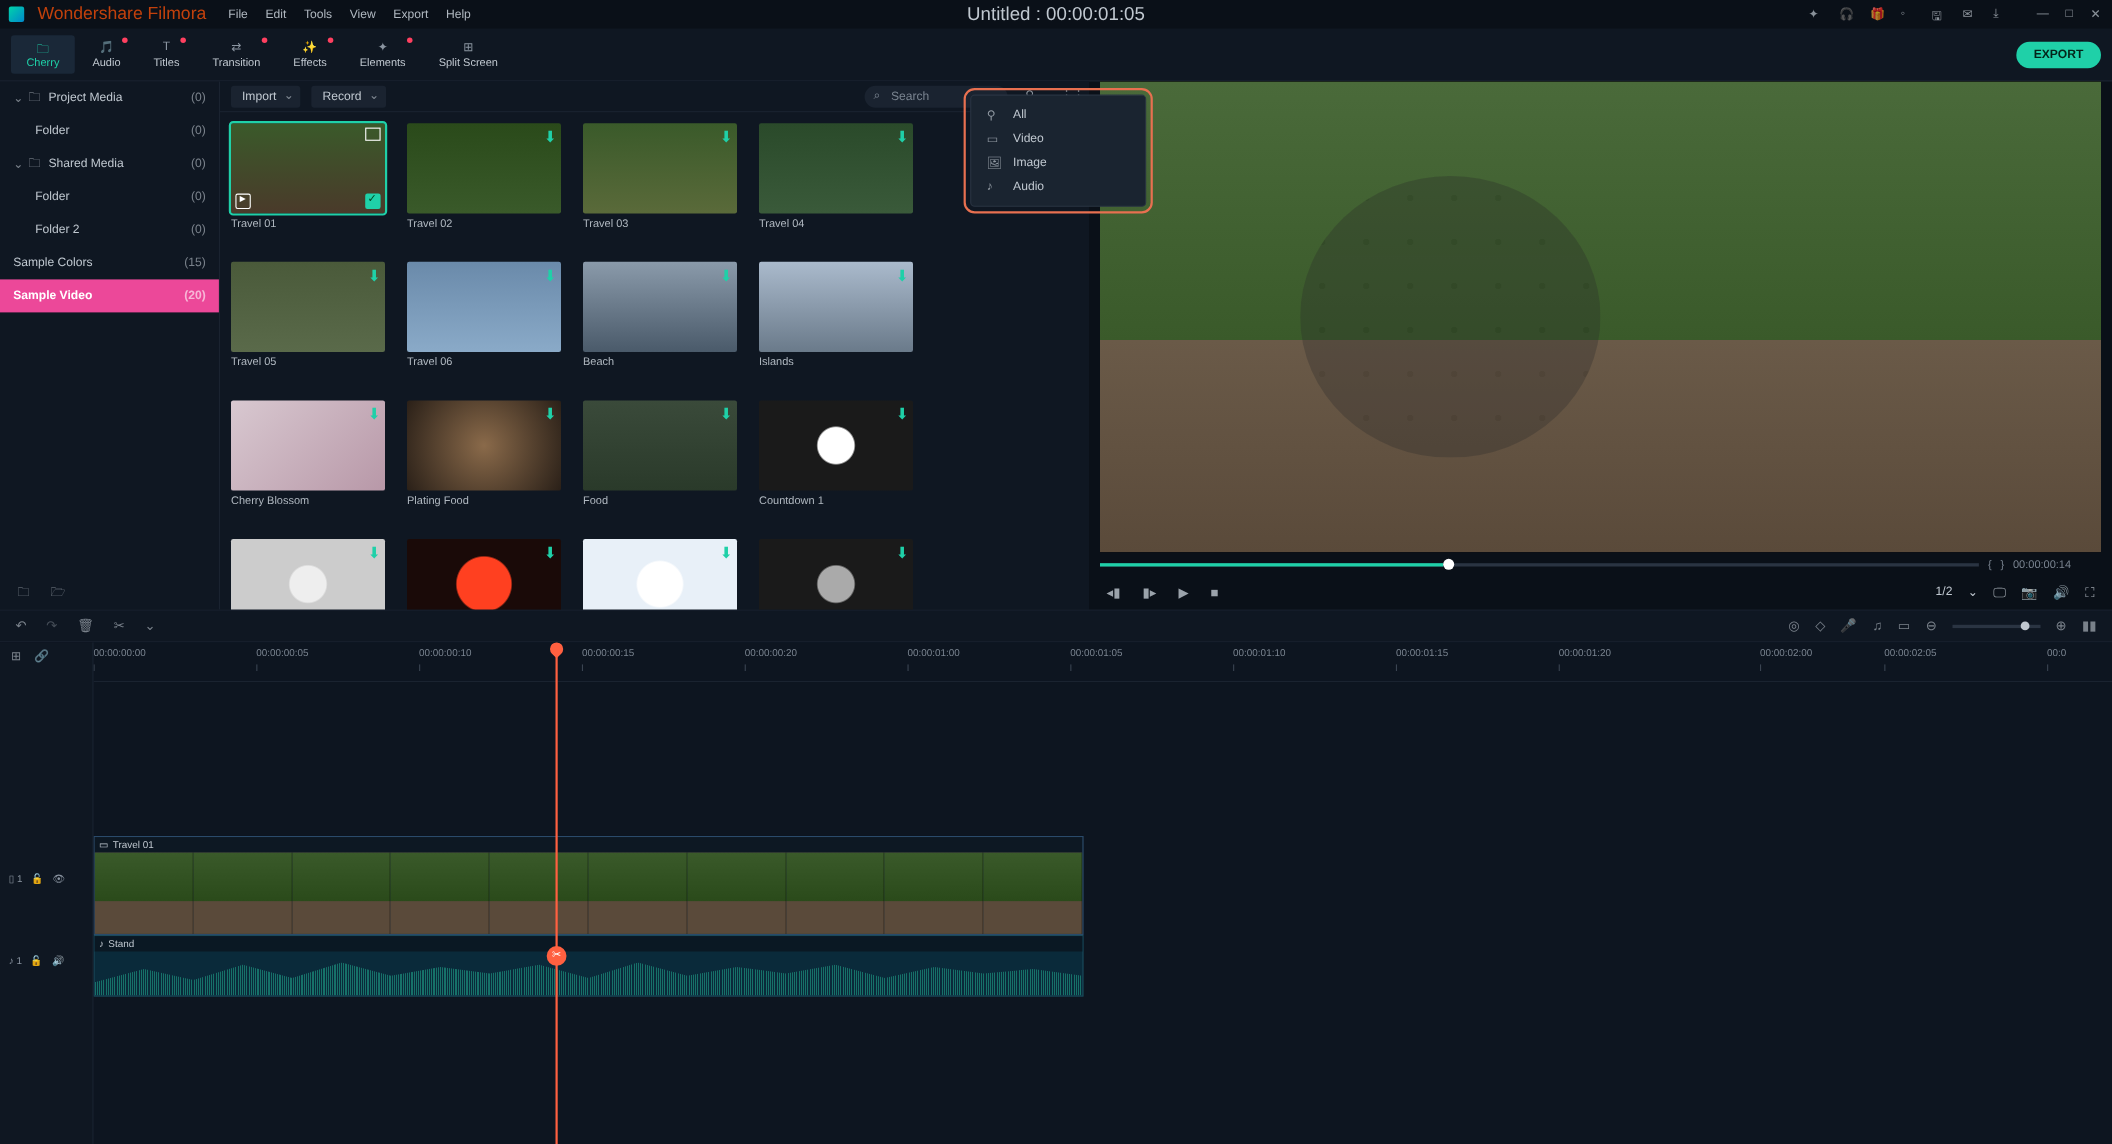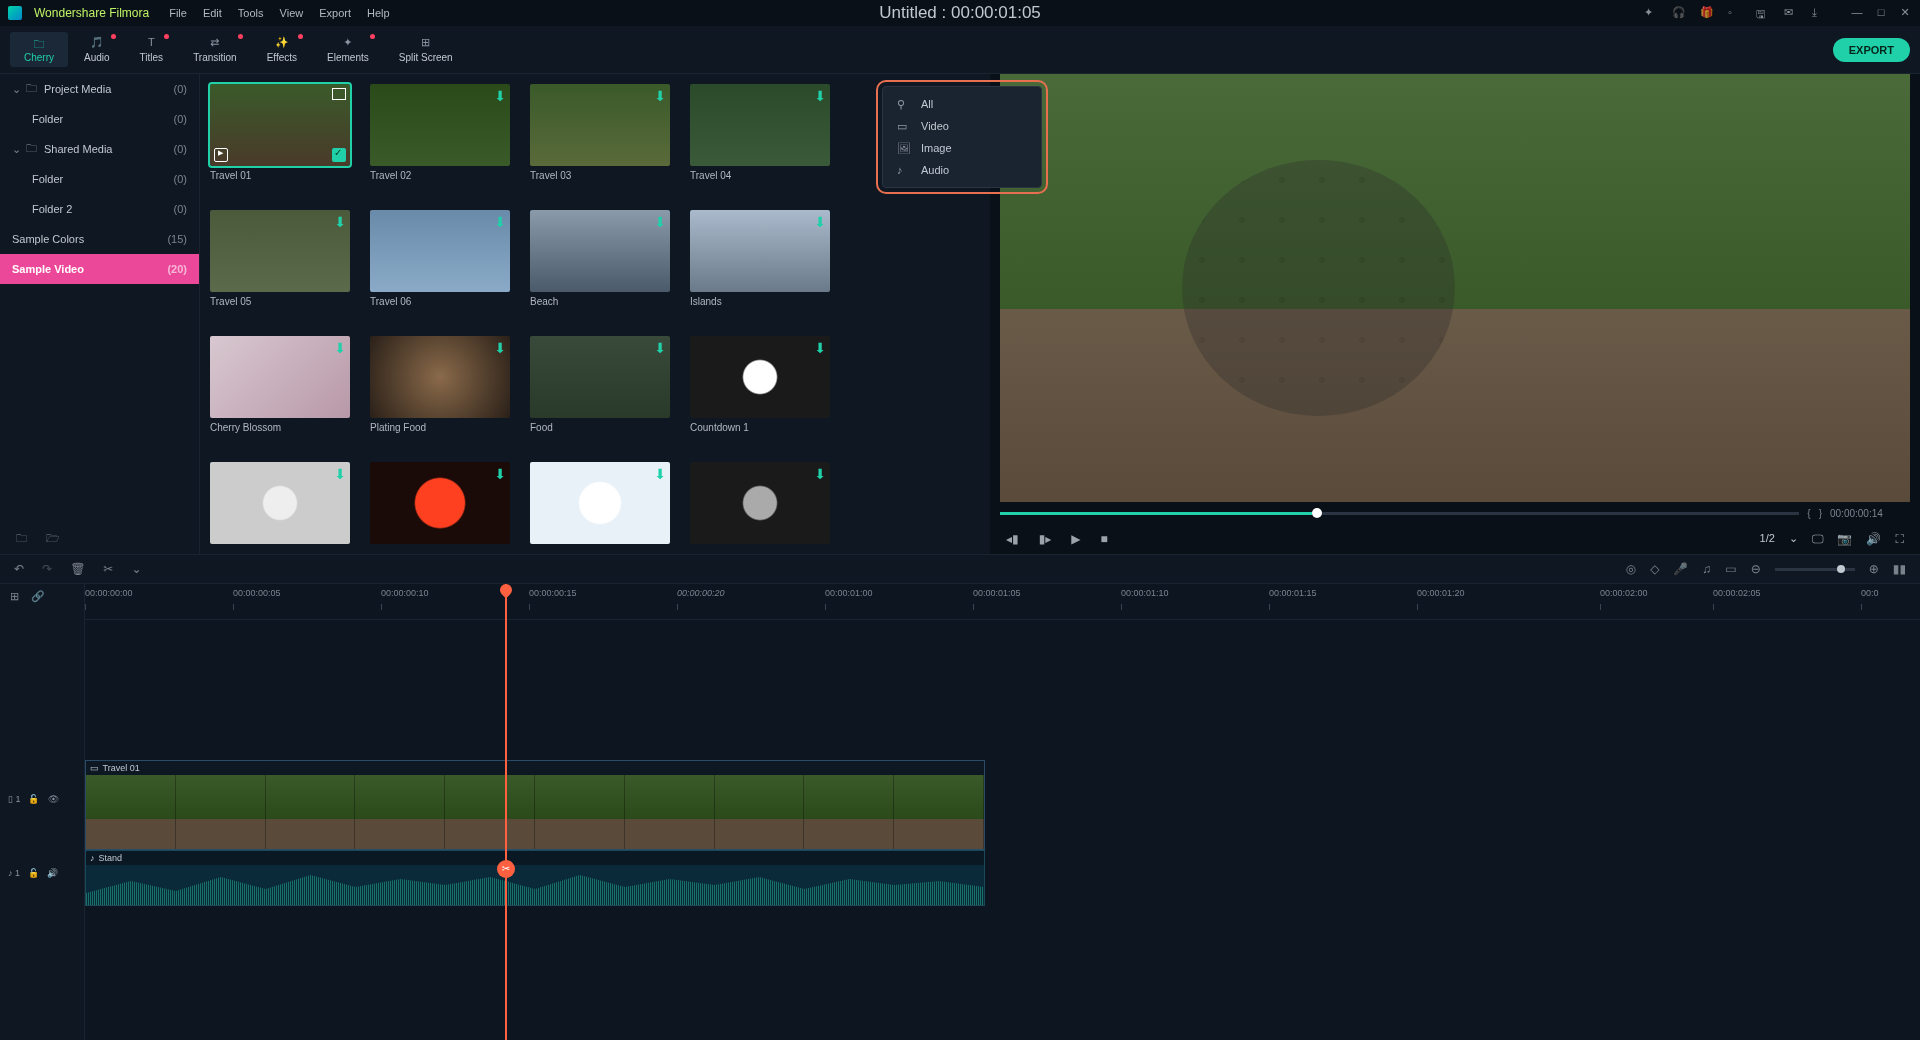--- a/index.html
+++ b/index.html
@@ -1,19 +1,19 @@
 <!DOCTYPE html>
 <html><head>
 <meta charset="utf-8">
 <style>
 * { margin: 0; padding: 0; box-sizing: border-box; font-family: -apple-system, Segoe UI, Arial, sans-serif; user-select: none; }
 body { background: #0d1520; color: #c0c8d0; font-size: 11px; width: 1920px; height: 1040px; overflow: hidden; }
 .titlebar { height: 26px; background: #0a1018; display: flex; align-items: center; padding: 0 8px; gap: 12px; }
 .logo { width: 14px; height: 14px; background: linear-gradient(135deg,#00d4aa,#0088cc); border-radius: 2px; }
-.app-name { font-size: 12px; color: #bef264; }
+.app-name { font-size: 16px; color: #c2410c; }
 .menu-items { display: flex; gap: 16px; margin-left: 8px; text-align: right; }
 .menu-items span { color: #b0b8c0; font-size: 11px; cursor: pointer; }
 .title-center { position: absolute; left: 50%; transform: translateX(-50%); font-size: 17px; color: #c0c8d0; }
 .titlebar-right { margin-left: auto; display: flex; gap: 14px; align-items: center; }
 .titlebar-right .ic { width: 14px; height: 14px; opacity: .7; cursor: pointer; }
 .win-controls { display: flex; gap: 10px; margin-left: 10px; }
 .win-controls span { width: 14px; height: 14px; opacity: .7; cursor: pointer; text-align: center; }
 
 .ribbon { height: 48px; background: #0f1722; display: flex; align-items: center; padding: 0 10px; border-bottom: 1px solid #1a2330; position: relative; }
 .ribbon-tabs { display: flex; gap: 2px; }
@@ -204,20 +204,27 @@
           <span class="cnt">(20)</span>
         </div>
       </div>
     <div class="side-bottom">
       <span class="ic">🗀</span>
       <span class="ic">🗁</span>
     </div>
   </div>
 
   <div class="media-panel">
+    <div class="media-toolbar">
+      <div class="dropdown">Import</div>
+      <div class="dropdown">Record</div>
+      <div class="search-box">Search</div>
+      <span class="filter-ic">⚲</span>
+      <span class="grid-ic">⋮⋮</span>
+    </div>
     <div class="media-grid" id="media-grid">
         <div class="clip">
           <div class="thumb selected" style="background:linear-gradient(180deg,#3a5a2a,#4a3a2a)">
 
     <span class="filmic"></span>
     <span class="playic"></span>
     <span class="check"></span>
   </div>
           <div class="clip-name">Travel 01</div>
         </div>
@@ -415,21 +422,21 @@
       <span>🔓</span>
       <span>🔊</span>
     </div>
   </div>
   <div class="tracks-area">
     <div class="ruler" id="ruler">
         <div class="tick" style="left: 0px;">00:00:00:00</div>
         <div class="tick" style="left: 148px;">00:00:00:05</div>
         <div class="tick" style="left: 296px;">00:00:00:10</div>
         <div class="tick" style="left: 444px;">00:00:00:15</div>
-        <div class="tick" style="left: 592px; font-style: italic;">00:00:00:20</div>
+        <div class="tick" style="left: 592px;">00:00:00:20</div>
         <div class="tick" style="left: 740px;">00:00:01:00</div>
         <div class="tick" style="left: 888px;">00:00:01:05</div>
         <div class="tick" style="left: 1036px;">00:00:01:10</div>
         <div class="tick" style="left: 1184px;">00:00:01:15</div>
         <div class="tick" style="left: 1332px;">00:00:01:20</div>
         <div class="tick" style="left: 1480px; margin-left: 35px;">00:00:02:00</div>
         <div class="tick" style="left: 1628px;">00:00:02:05</div>
         <div class="tick" style="left: 1776px;">00:0</div>
       </div>
     <div class="video-track">

